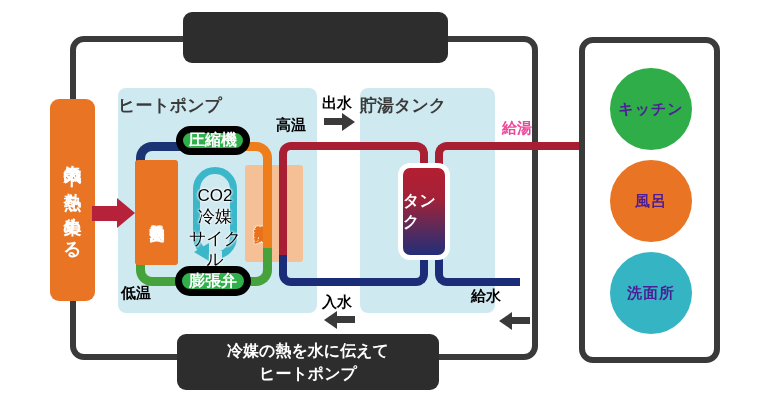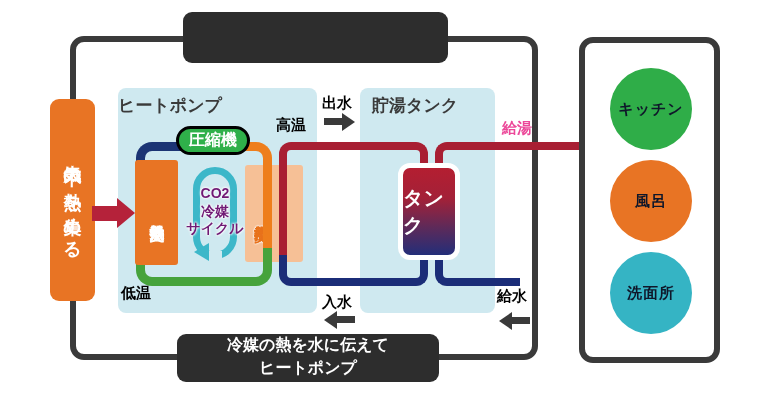--- a/index.html
+++ b/index.html
@@ -12,37 +12,37 @@
   .abs{position:absolute;}
 
   
   .main-box{left:70px;top:36px;width:468px;height:324px;border:6px solid #3a3a3a;border-radius:14px;}
   .right-box{left:579px;top:37px;width:141px;height:326px;border:6px solid #3a3a3a;border-radius:14px;background:#fff;}
 
   
   .banner{background:#2d2d2d;border-radius:9px;color:#fff;font-weight:bold;font-size:16px;
     display:flex;flex-direction:column;justify-content:center;align-items:center;line-height:1.45;text-align:center;}
   .top-banner{left:183px;top:12px;width:265px;height:51px;}
-  .bottom-banner{left:177px;top:334px;width:262px;height:48px;font-family:Liberation Mono, monospace;}
+  .bottom-banner{left:177px;top:334px;width:262px;height:56px;}
 
   
   .left-banner{left:50px;top:99px;width:45px;height:202px;background:#e87424;border-radius:9px;
     color:#fff;font-weight:bold;font-size:18px;writing-mode:vertical-rl;text-orientation:upright;
     display:flex;align-items:center;justify-content:center;letter-spacing:2px;}
   .big-red-shaft{left:92px;top:206px;width:26px;height:15px;background:#b5223a;}
   .big-red-head{left:117px;top:198px;width:0;height:0;border-left:18px solid #b5223a;
     border-top:15px solid transparent;border-bottom:15px solid transparent;}
 
   
   .zone{background:#cfe9f0;border-radius:8px;}
   .hp-bg{left:118px;top:88px;width:199px;height:225px;}
   .tank-bg{left:360px;top:88px;width:135px;height:225px;}
   .zone-title{font-size:17px;font-weight:bold;color:#3a3a3a;text-align:left;}
   .hp-title{left:118px;top:94px;width:199px;}
-  .tank-title{left:360px;top:94px;width:135px;padding-left:12px;}
+  .tank-title{left:360px;top:94px;width:135px;}
 
   
   .whx-box{left:245px;top:165px;width:58px;height:97px;background:#f6c096;border-radius:3px;}
   .whx-text{left:246px;top:168px;width:30px;height:91px;writing-mode:vertical-rl;text-orientation:upright;
     color:#e8721b;font-weight:bold;font-size:15px;display:flex;align-items:center;justify-content:center;
     text-shadow:0 0 2px #fff,0 0 2px #fff;}
 
   
   .pipe-navy-tl{left:136px;top:142px;width:85px;height:55px;border-left:9px solid #1b3474;border-top:9px solid #1b3474;border-top-left-radius:16px;}
   .pipe-orange-tr{left:214px;top:142px;width:58px;height:113px;border-top:9px solid #ee7e1c;border-right:9px solid #ee7e1c;border-top-right-radius:16px;}
@@ -58,55 +58,55 @@
   
   .ahx-box{left:135px;top:160px;width:43px;height:105px;background:#e87424;border-radius:3px;
     color:#fff;font-weight:bold;font-size:15px;writing-mode:vertical-rl;text-orientation:upright;
     display:flex;align-items:center;justify-content:center;}
 
   
   .co2-loop{left:193px;top:167px;width:44px;height:92px;border:7px solid #3cb7c9;border-radius:22px;}
   .co2-gap{left:207px;top:251px;width:15px;height:9px;background:#cfe9f0;}
   .co2-arrow{left:194px;top:243px;width:0;height:0;border-right:15px solid #3cb7c9;
     border-top:9px solid transparent;border-bottom:9px solid transparent;}
-  .co2-text{left:184px;top:185px;width:62px;text-align:center;color:#701a75;font-weight:bold;font-size:14px;line-height:1.25;
+  .co2-text{left:184px;top:185px;width:62px;text-align:center;color:#000000;font-weight:normal;font-size:17px;line-height:1.25;
     text-shadow:0 0 2px #fff,0 0 3px #fff,0 0 3px #fff;}
 
   
-  .pill{background:#2fb04a;border:3px solid #000000;border-radius:16px;color:#fff;font-weight:bold;font-size:16px;
+  .pill{background:#2fb04a;border:7px solid #000000;border-radius:16px;color:#fff;font-weight:bold;font-size:16px;
     display:flex;align-items:center;justify-content:center;}
   .pill-comp{left:176px;top:126px;width:74px;height:29px;}
   .pill-exp{left:175px;top:266px;width:76px;height:30px;}
 
   
-  .tank{left:398px;top:163px;width:62px;height:97px;border:5px solid #fff;border-radius:12px;
+  .tank{left:398px;top:163px;width:52px;height:97px;border:5px solid #fff;border-radius:12px;
     background:linear-gradient(180deg,#b41e31 0%,#a32138 35%,#5e2a59 68%,#232e79 100%);
-    display:flex;align-items:center;justify-content:center;color:#fff;font-weight:bold;font-size:20px;}
+    display:flex;align-items:center;justify-content:center;color:#fff;font-weight:bold;font-size:16px;}
 
   
   .lbl{font-size:15px;font-weight:bold;color:#000000;white-space:nowrap;}
   .lbl-red{color:#ec4899;}
   .lbl-kouon{left:276px;top:116px;}
   .lbl-teion{left:121px;top:284px;}
   .lbl-shussui{left:322px;top:94px;}
   .lbl-nyuusui{left:322px;top:293px;}
   .lbl-kyuutou{left:502px;top:119px;}
-  .lbl-kyuusui{left:497px;top:287px;}
+  .lbl-kyuusui{left:471px;top:287px;}
 
   
   .d-shaft{background:#3a3a3a;height:7px;width:18px;position:absolute;}
   .d-head-r{position:absolute;width:0;height:0;border-left:13px solid #3a3a3a;border-top:9px solid transparent;border-bottom:9px solid transparent;}
   .d-head-l{position:absolute;width:0;height:0;border-right:13px solid #3a3a3a;border-top:9px solid transparent;border-bottom:9px solid transparent;}
   .arr-out{left:324px;top:113px;width:31px;height:18px;}
   .arr-in{left:324px;top:311px;width:31px;height:18px;}
   .arr-supply{left:499px;top:312px;width:31px;height:18px;}
 
   
   .outlet{width:82px;height:82px;border-radius:50%;display:flex;align-items:center;justify-content:center;
-    color:#0f172a;font-weight:bold;font-size:15px;letter-spacing:1px;}
+    color:#4c1d95;font-weight:bold;font-size:15px;letter-spacing:1px;}
   .outlet-kitchen{left:610px;top:68px;background:#2fad48;}
   .outlet-bath{left:610px;top:160px;background:#e87424;}
   .outlet-wash{left:610px;top:252px;background:#35b4c4;}
 </style>
 </head>
 <body>
 
 <div class="canvas">
 
   <div class="abs main-box"></div>
@@ -134,20 +134,21 @@
   <div class="abs co2-loop"></div>
   <div class="abs co2-gap"></div>
   <div class="abs co2-arrow"></div>
   <div class="abs co2-text">
     <div>CO2</div>
     <div>冷媒</div>
     <div>サイクル</div>
   </div>
 
   <div class="abs pill pill-comp">圧縮機</div>
+  <div class="abs pill pill-exp">膨張弁</div>
 
   <div class="abs tank">タンク</div>
 
   <div class="abs lbl lbl-kouon">高温</div>
   <div class="abs lbl lbl-teion">低温</div>
   <div class="abs lbl lbl-shussui">出水</div>
   <div class="abs lbl lbl-nyuusui">入水</div>
   <div class="abs lbl lbl-red lbl-kyuutou">給湯</div>
   <div class="abs lbl lbl-kyuusui">給水</div>
 

